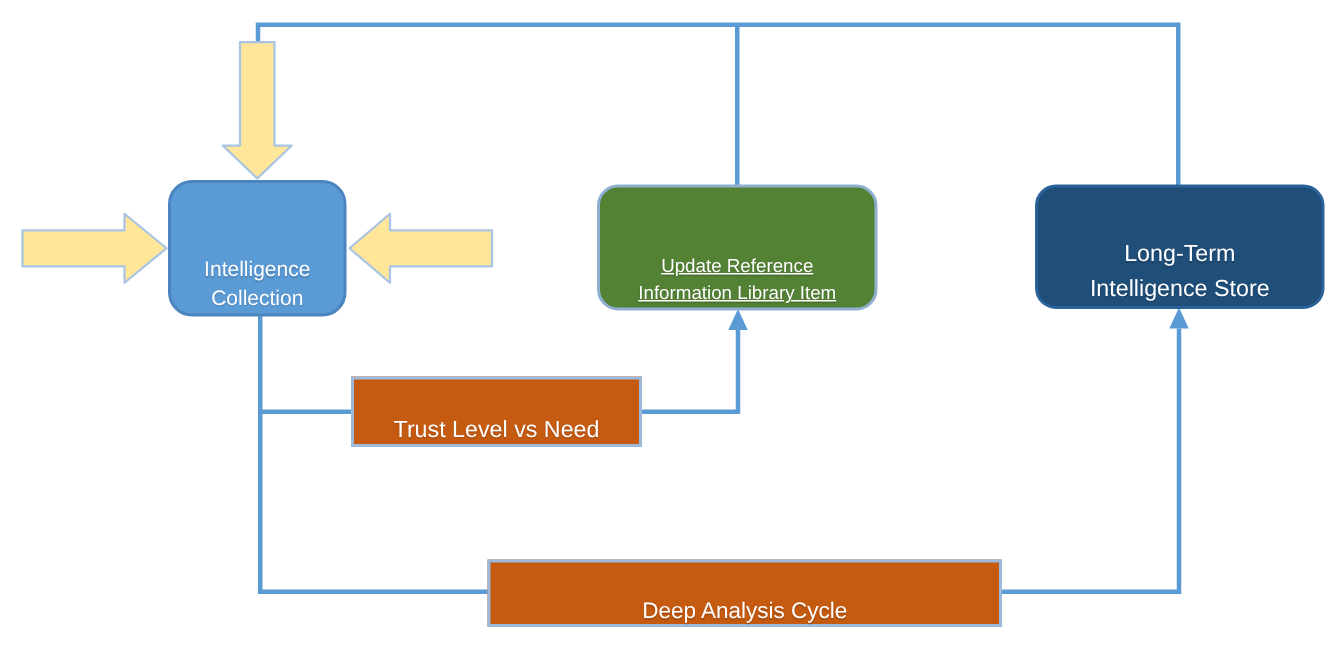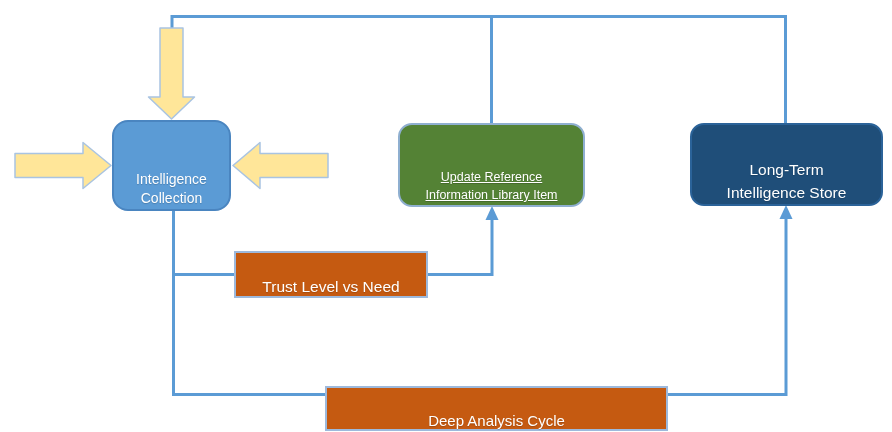--- a/index.html
+++ b/index.html
@@ -26,21 +26,21 @@
   .node-lt {
     left:690px; top:123px; width:193px; height:83px;
     background:#1F4E79; border:2px solid #2B6399; border-radius:14px;
     font-size:15.5px; line-height:1.45;
   }
   .node-tl {
     left:234px; top:251px; width:194px; height:47px;
     background:#C55A11; border:2px solid #9DB9DC; font-size:15.5px;
   }
   .node-da {
-    left:325px; top:386px; width:343px; height:45px;
+    left:325px; top:373px; width:343px; height:45px;
     background:#C55A11; border:2px solid #9DB9DC; font-size:15px;
   }
 </style>
 </head>
 <body>
 
 <div class="stage">
 
   <svg class="connector-layer" width="892" height="432" viewBox="0 0 892 432">
 

